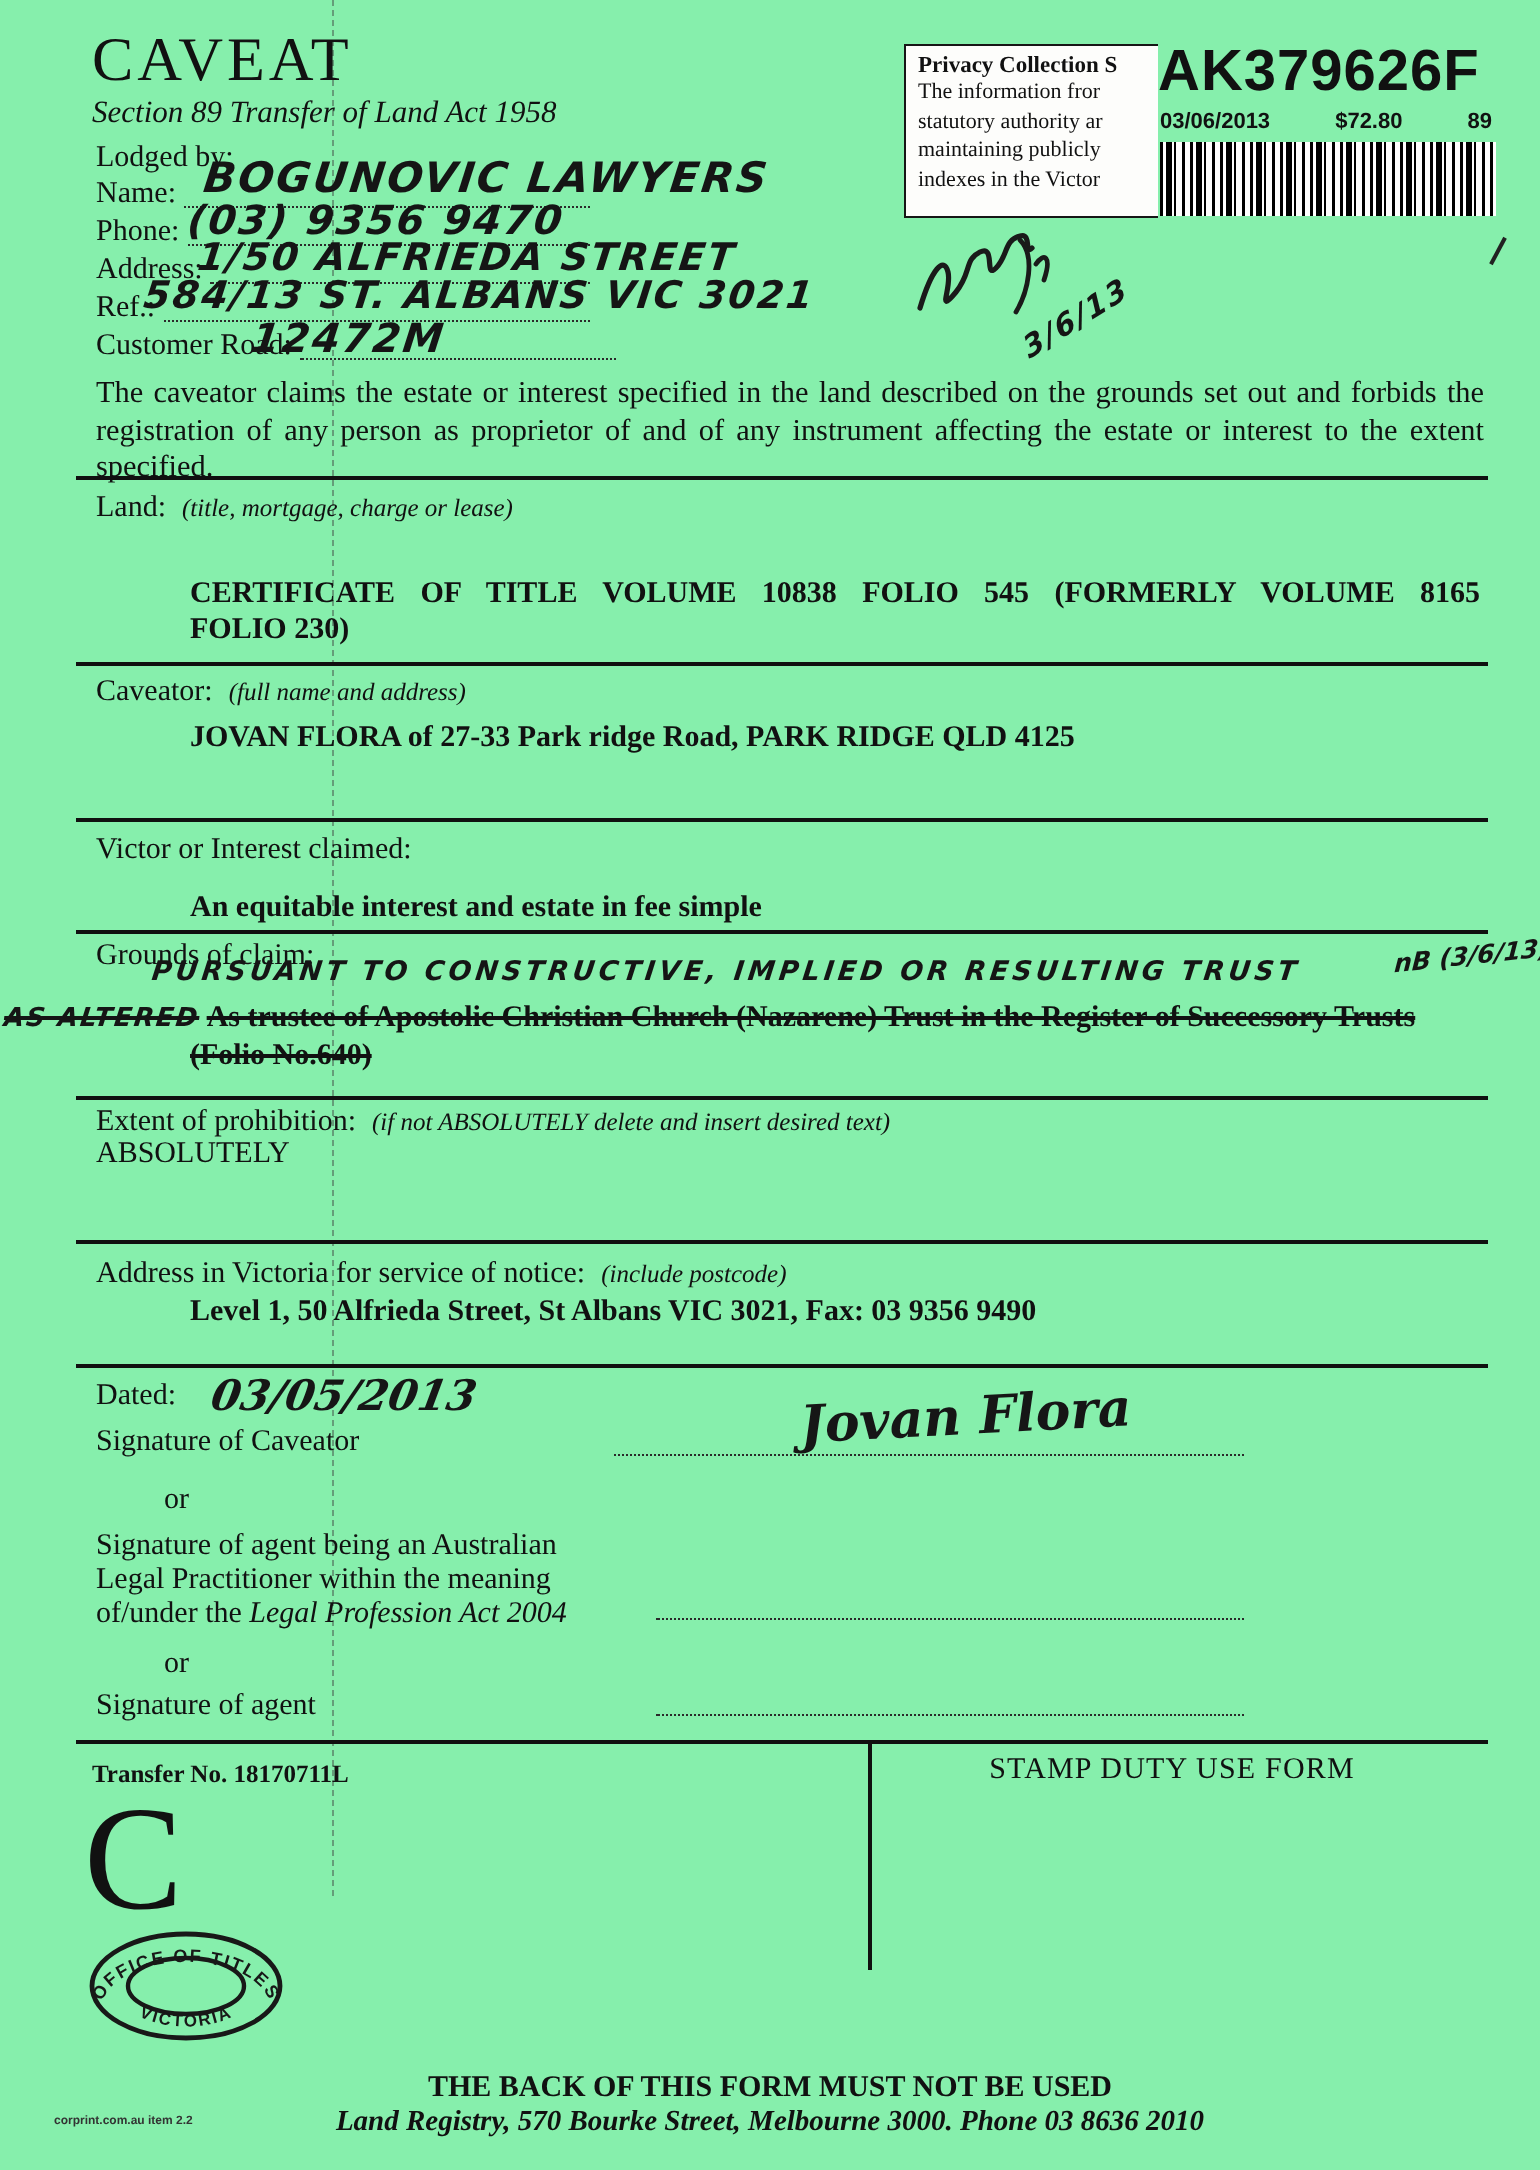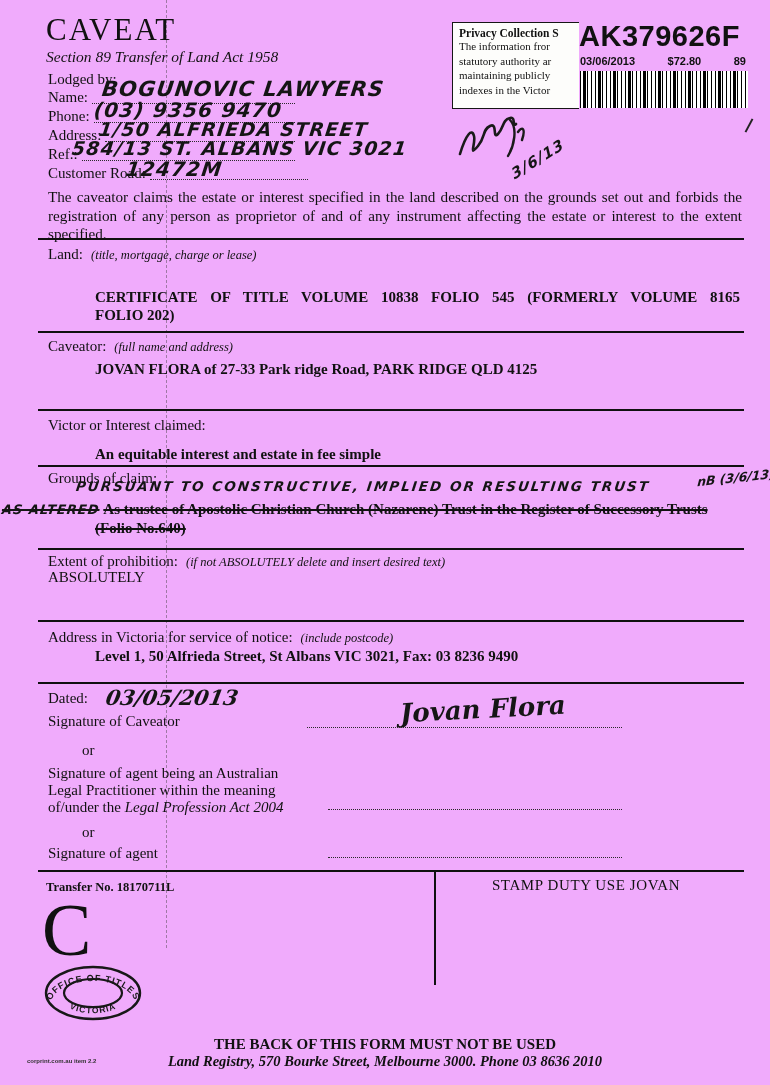--- a/index.html
+++ b/index.html
@@ -1,19 +1,19 @@
 <!DOCTYPE html>
 <html><head>
 <meta charset="utf-8">
 <style>
   * { margin:0; padding:0; box-sizing:border-box; }
   html,body { background:#e8e8e4; }
   .page {
     position:relative; width:770px; height:1085px; margin:0 auto;
-    background:#f0abfc; color:#111;
+    background:#86efac; color:#111;
     font-family:"Liberation Serif", serif; font-size:15px;
     overflow:hidden;
   }
   .abs { position:absolute; }
   .bold { font-weight:bold; }
   .hint { font-style:italic; font-size:12.5px; margin-left:8px; }
   .rule { position:absolute; left:38px; width:706px; border-top:2.5px solid #101010; }
   .fold-line { position:absolute; left:166px; top:0; height:948px; border-left:1px dashed rgba(60,60,60,.45); }
   .vdivider { position:absolute; left:434px; top:872px; height:113px; border-left:2px solid #101010; }
 
@@ -146,21 +146,21 @@
   <div class="barcode"></div>
 
   <div class="abs para" style="left:48px; top:188px; width:694px; font-size:15.2px;">The caveator claims the estate or interest specified in the land described on the grounds set out and forbids the registration of any person as proprietor of and of any instrument affecting the estate or interest to the extent specified.</div>
 
   <div class="rule" style="top:238px;"></div>
 
   <div class="abs" style="left:48px; top:246px;">
     <span>Land:</span><span class="hint">(title, mortgage, charge or lease)</span>
   </div>
   <div class="abs bold just-last" style="left:95px; top:287px; width:645px; line-height:1.35;">CERTIFICATE OF TITLE VOLUME 10838 FOLIO 545 (FORMERLY VOLUME 8165</div>
-  <div class="abs bold" style="left:95px; top:307px;">FOLIO 202)</div>
+  <div class="abs bold" style="left:95px; top:307px;">FOLIO 230)</div>
 
   <div class="rule" style="top:331px;"></div>
 
   <div class="abs" style="left:48px; top:338px;">
     <span>Caveator:</span><span class="hint">(full name and address)</span>
   </div>
   <div class="abs bold" style="left:95px; top:361px;">JOVAN FLORA of 27-33 Park ridge Road, PARK RIDGE QLD 4125</div>
 
   <div class="rule" style="top:409px;"></div>
 
@@ -183,21 +183,21 @@
   <div class="abs" style="left:48px; top:553px;">
     <span>Extent of prohibition:</span><span class="hint">(if not ABSOLUTELY delete and insert desired text)</span>
   </div>
   <div class="abs" style="left:48px; top:569px;">ABSOLUTELY</div>
 
   <div class="rule" style="top:620px;"></div>
 
   <div class="abs" style="left:48px; top:629px;">
     <span>Address in Victoria for service of notice:</span><span class="hint">(include postcode)</span>
   </div>
-  <div class="abs bold" style="left:95px; top:648px;">Level 1, 50 Alfrieda Street, St Albans VIC 3021, Fax: 03 8236 9490</div>
+  <div class="abs bold" style="left:95px; top:648px;">Level 1, 50 Alfrieda Street, St Albans VIC 3021, Fax: 03 9356 9490</div>
 
   <div class="rule" style="top:682px;"></div>
 
   <div class="abs" style="left:48px; top:690px;">Dated:</div>
   <div class="abs hw-script" style="left:106px; top:685px; font-size:21px; transform:skewX(-10deg);">03/05/2013</div>
 
   <div class="abs" style="left:48px; top:713px;">Signature of Caveator</div>
   <div class="abs hw-script" style="left:400px; top:694px; font-size:26px; transform:rotate(-3deg);">Jovan Flora</div>
   <div class="dotted-sig" style="left:307px; top:712px; width:315px; height:16px;"></div>
 
@@ -212,21 +212,21 @@
 
   <div class="abs" style="left:82px; top:824px;">or</div>
 
   <div class="abs" style="left:48px; top:845px;">Signature of agent</div>
   <div class="dotted-sig" style="left:328px; top:842px; width:294px; height:16px;"></div>
 
   <div class="rule" style="top:870px;"></div>
   <div class="vdivider"></div>
 
   <div class="approval">Transfer No. 18170711L</div>
-  <div class="stamp-duty">STAMP DUTY USE JOVAN</div>
+  <div class="stamp-duty">STAMP DUTY USE FORM</div>
   <div class="big-c">C</div>
 
   <div class="seal">
     <svg width="102" height="60" viewBox="0 0 102 60">
       <ellipse cx="51" cy="29" rx="47" ry="26" fill="none" stroke="#181818" stroke-width="2.4"></ellipse>
       <ellipse cx="51" cy="29" rx="29" ry="14" fill="none" stroke="#181818" stroke-width="2.2"></ellipse>
       <path id="sealTopArc" d="M 10,35 A 42,23 0 0 1 92,35" fill="none"></path>
       <path id="sealBotArc" d="M 22,40 A 32,16 0 0 0 80,40" fill="none"></path>
       <text style="font-family:'Liberation Sans',sans-serif; font-weight:bold; font-size:9px; letter-spacing:1px; fill:#181818;">
         <textPath href="#sealTopArc" startOffset="50%" text-anchor="middle">OFFICE OF TITLES</textPath>

